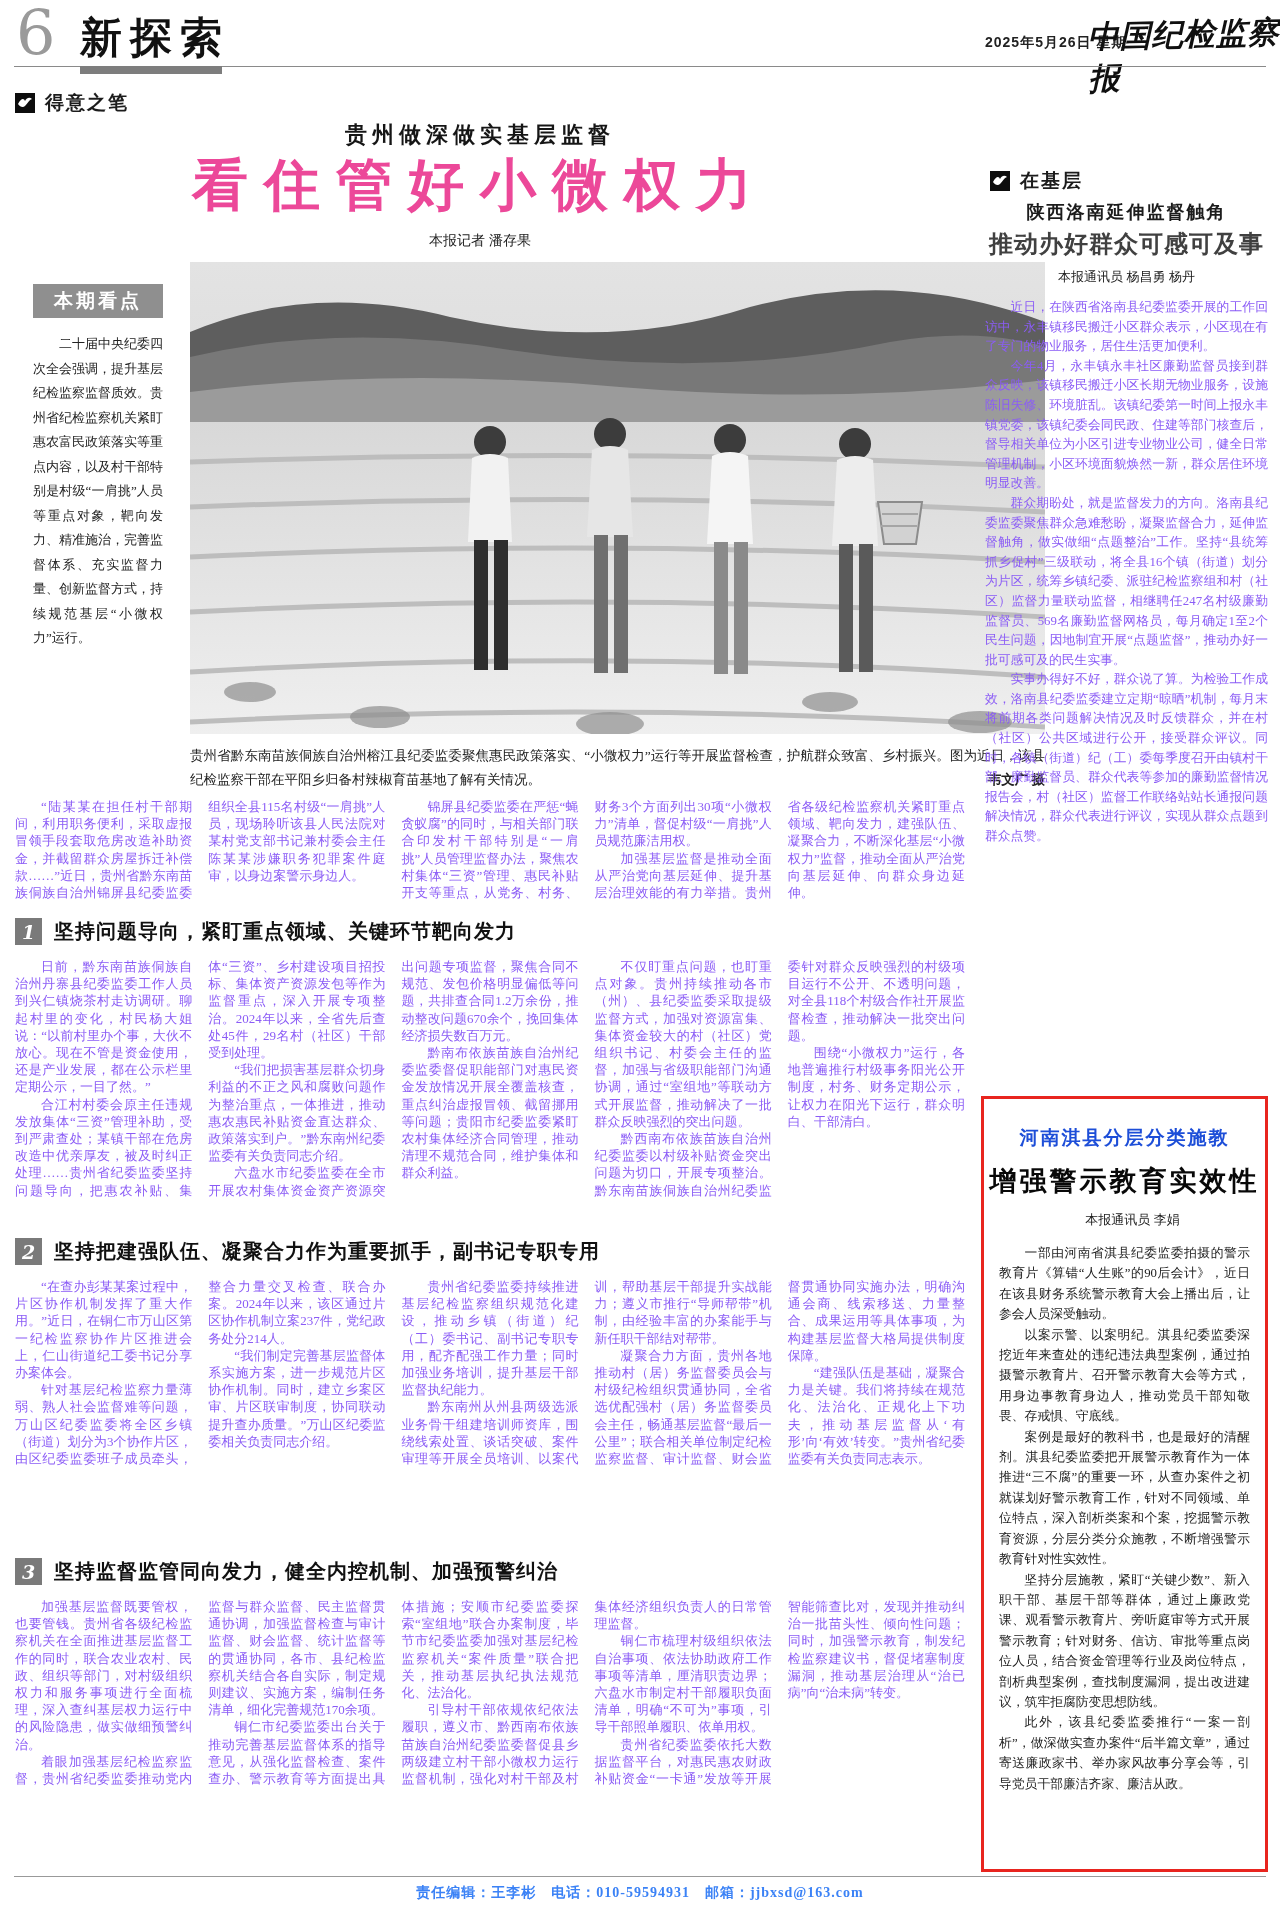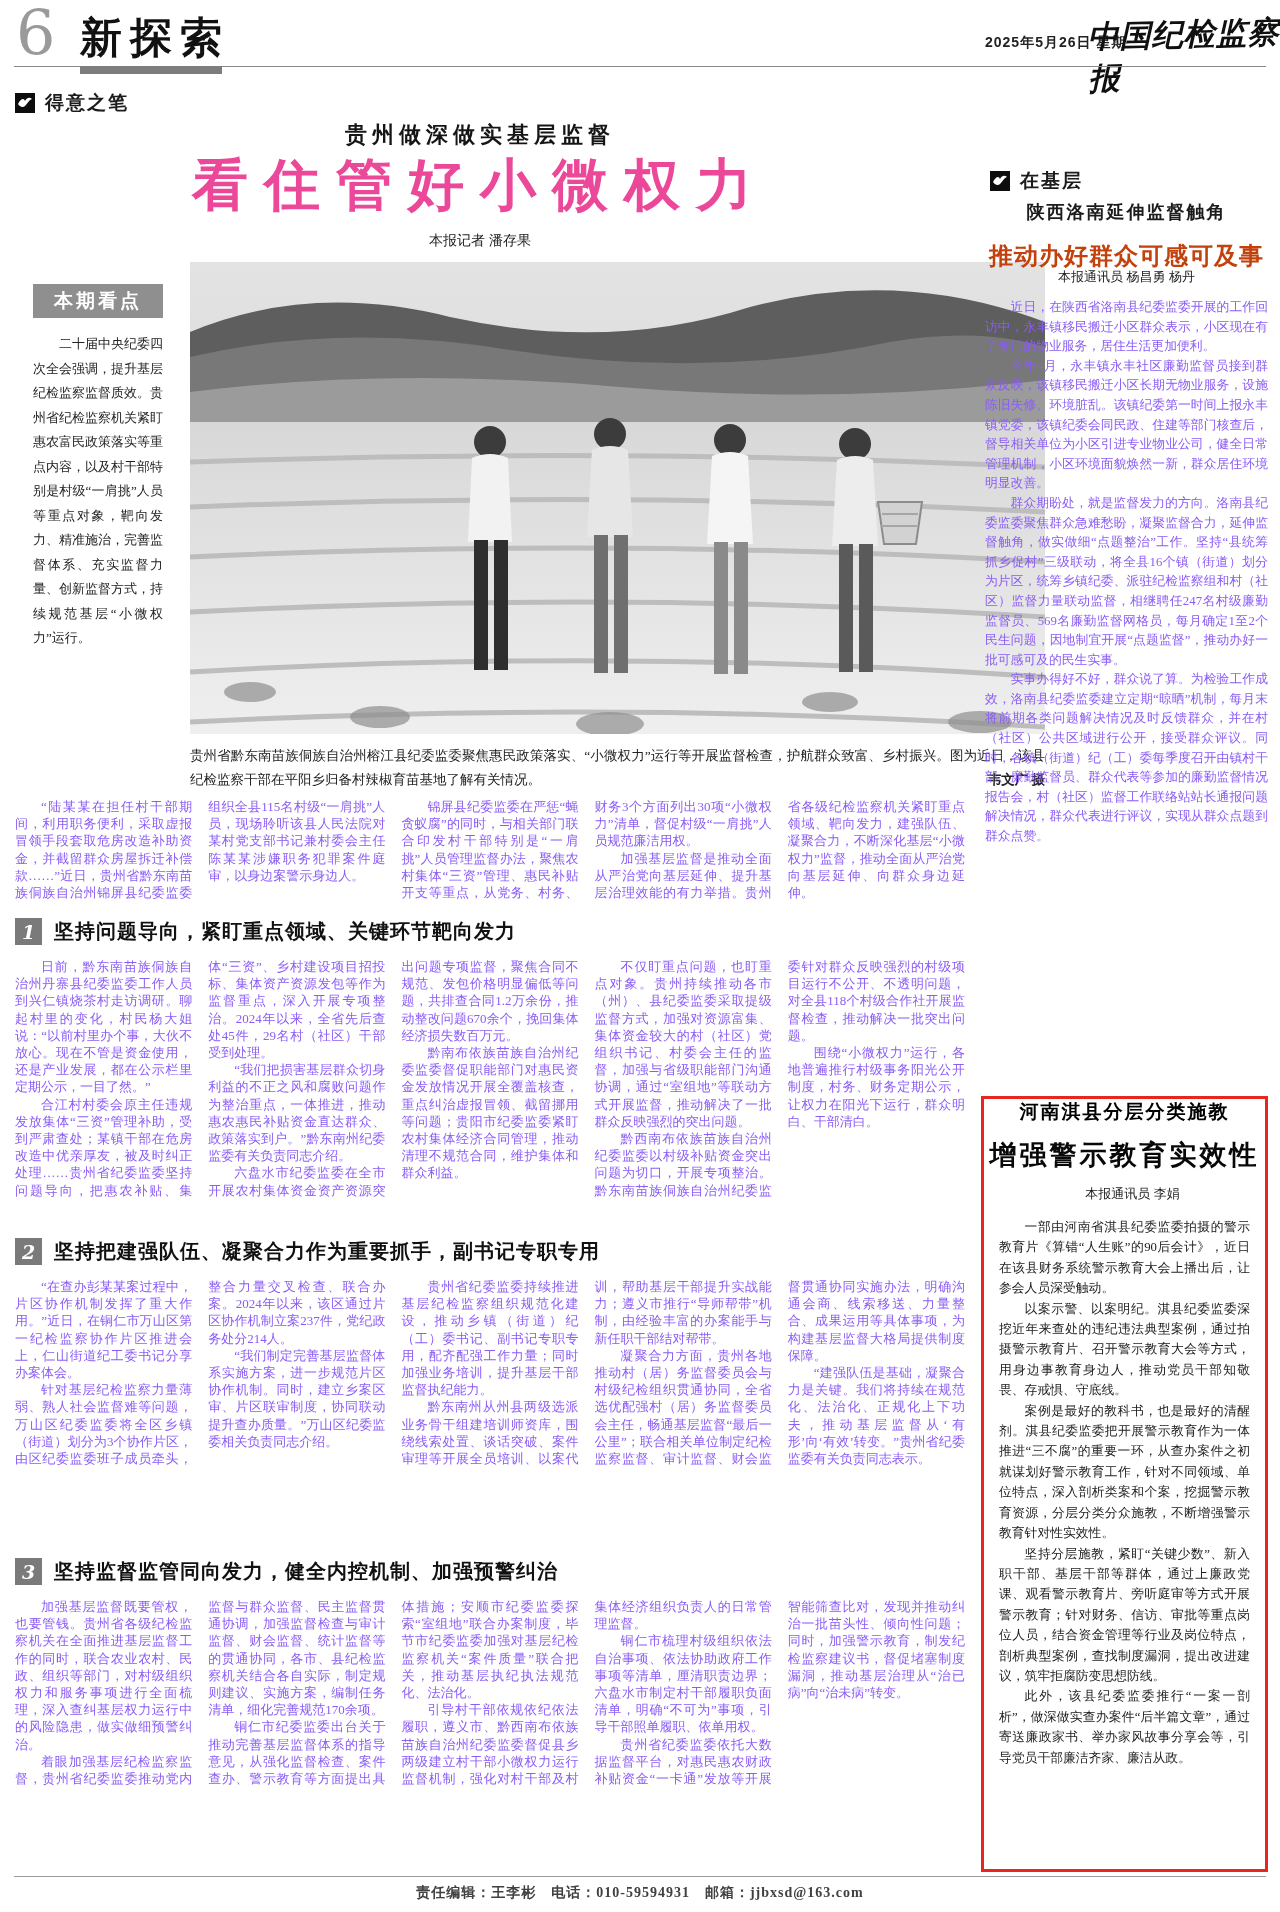--- a/index.html
+++ b/index.html
@@ -50,40 +50,40 @@
   
   .sec-head{position:absolute;left:15px;display:flex;align-items:center;gap:12px;}
   .sec-num{width:27px;height:27px;background:#7a7a7a;color:#fff;font-style:italic;font-weight:700;
            font-size:19px;display:flex;align-items:center;justify-content:center;
            font-family:"DejaVu Serif",serif;}
   .sec-title{font-size:20px;font-weight:800;letter-spacing:1px;font-family:"Liberation Sans",sans-serif;color:#111;}
   .sh1{top:918px;} .sh2{top:1238px;} .sh3{top:1558px;}
   
   .side-kicker{position:absolute;left:985px;top:200px;width:283px;text-align:center;font-size:18px;
                letter-spacing:2px;font-weight:600;}
-  .side-title{position:absolute;left:980px;top:240px;width:293px;text-align:center;font-size:24px;
-              font-weight:800;letter-spacing:1px;font-family:"Liberation Sans",sans-serif;color:#c2410c;white-space:nowrap;}
+  .side-title{position:absolute;left:980px;top:228px;width:293px;text-align:center;font-size:24px;
+              font-weight:800;letter-spacing:1px;font-family:"Liberation Sans",sans-serif;color:#404040;white-space:nowrap;}
   .side-byline{position:absolute;left:985px;top:268px;width:283px;text-align:center;font-size:13px;
                font-family:"Liberation Sans",sans-serif;}
   .side-body{left:985px;top:298px;width:283px;height:790px;font-size:12.8px;line-height:19.6px;}
   
   .red-box{position:absolute;left:981px;top:1096px;width:281px;height:770px;border:3px solid #e8251f;
            background:#fff;}
-  .rb-kicker{text-align:center;font-size:19px;font-weight:800;letter-spacing:2px;
-             font-family:"Liberation Sans",sans-serif;color:#000000;}
+  .rb-kicker{margin-top:26px;text-align:center;font-size:19px;font-weight:800;letter-spacing:2px;
+             font-family:"Liberation Sans",sans-serif;color:#1d4ed8;}
   .rb-title{margin-top:12px;text-align:center;font-size:27px;font-weight:900;letter-spacing:3px;
             font-family:"Liberation Serif",serif;color:#080808;white-space:nowrap;}
   .rb-byline{margin-top:12px;text-align:center;font-size:13px;font-family:"Liberation Sans",sans-serif;padding-left:16px;}
   .rb-body{margin:14px 15px 0 15px;height:620px;overflow:hidden;font-size:12.8px;line-height:20.4px;
            text-align:justify;}
   .rb-body p{margin:0;text-indent:2em;}
   
   .foot-rule{position:absolute;left:14px;right:14px;top:1876px;height:1px;background:#999;}
   .footer{position:absolute;left:0;top:1884px;width:100%;text-align:center;font-size:14px;font-weight:700;
-          letter-spacing:1px;color:#404040;}
+          letter-spacing:1px;color:#3b82f6;}
 </style>
 </head>
 <body>
 
 <div class="page">
 
   <div class="pagenum">6</div>
   <div class="section-name">新探索</div>
   <div class="head-date">2025年5月26日  星期一</div>
   <div class="paper-logo">中国纪检监察报</div>

